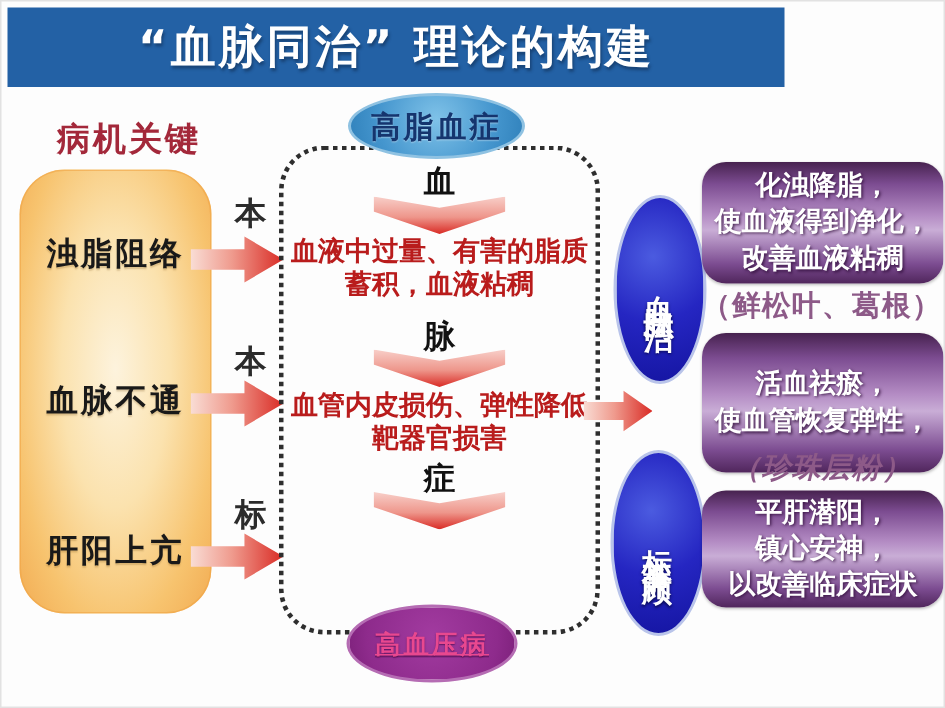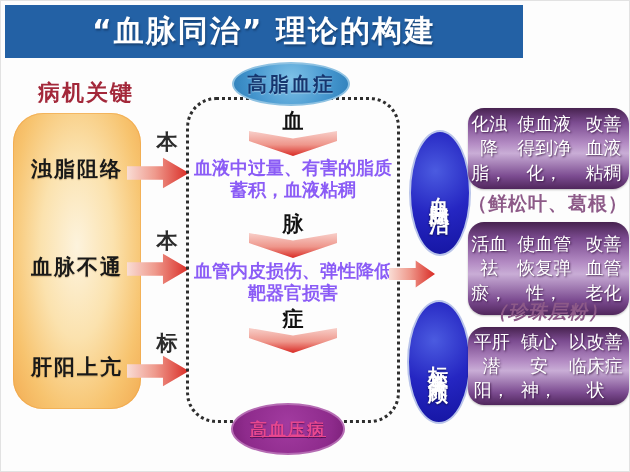--- a/index.html
+++ b/index.html
@@ -73,21 +73,21 @@
     display:flex;align-items:center;justify-content:center;
     color:#e8488f;font-size:17px;font-weight:bold;letter-spacing:2px;
     text-shadow:0 1px 1px rgba(60,0,60,.6);
     text-decoration:underline;
   }
   .stage-label{
     color:#111;font-size:21px;font-weight:bold;
     display:flex;align-items:center;justify-content:center;
   }
   .stage-desc{
-    color:#8b5cf6;font-size:18px;font-weight:bold;line-height:1.22;
+    color:#b91c1c;font-size:18px;font-weight:bold;line-height:1.22;
     text-align:center;display:flex;align-items:flex-start;justify-content:center;
     letter-spacing:0;
   }
 
   
   .blue-ellipse{
     border-radius:50%;
     background:radial-gradient(circle at 42% 32%, #4b5be0 0%, #2526c2 48%, #1414a0 100%);
     border:2px solid #b9c4ea;
     display:flex;align-items:center;justify-content:center;
@@ -95,22 +95,22 @@
   .blue-ellipse span{
     writing-mode:vertical-rl;text-orientation:upright;
     color:#fff;font-size:20px;font-weight:bold;letter-spacing:6px;
     text-shadow:0 1px 2px rgba(0,0,40,.7);
   }
 
   
   .treat{
     left:467px;width:161px;border-radius:16px;
     background:linear-gradient(180deg,#47224f 0%,#7c4c91 18%,#b48cc4 44%,#c9add6 56%,#7c4c91 84%,#50265c 100%);
-    display:flex;flex-direction:row;align-items:center;justify-content:center;
-    color:#fff;font-size:18px;font-weight:normal;line-height:1.35;
+    display:flex;flex-direction:column;align-items:center;justify-content:center;
+    color:#fff;font-size:18px;font-weight:bold;line-height:1.35;
     text-align:center;text-shadow:1px 1px 2px rgba(50,15,60,.85);
     box-shadow:0 1px 2px rgba(0,0,0,.25);
   }
   .annotation{
     left:466px;width:162px;height:24px;
     color:#8d5a88;font-size:19px;font-weight:bold;letter-spacing:1px;
     display:flex;align-items:center;justify-content:center;
   }
 </style>
 </head>
@@ -174,21 +174,20 @@
     <div>化浊降脂，</div>
     <div>使血液得到净化，</div>
     <div>改善血液粘稠</div>
   </div>
 
   <div class="abs annotation" style="top:191px;">（鲜松叶、葛根）</div>
 
   <div class="abs treat" style="top:221px;height:93px;">
     <div>活血祛瘀，</div>
     <div>使血管恢复弹性，</div>
-    <div>改善血管老化</div>
   </div>
 
   <div class="abs annotation" style="top:299px;font-style:italic;">（珍珠层粉）</div>
 
   <div class="abs treat" style="top:326px;height:78px;">
     <div>平肝潜阳，</div>
     <div>镇心安神，</div>
     <div>以改善临床症状</div>
   </div>
 

